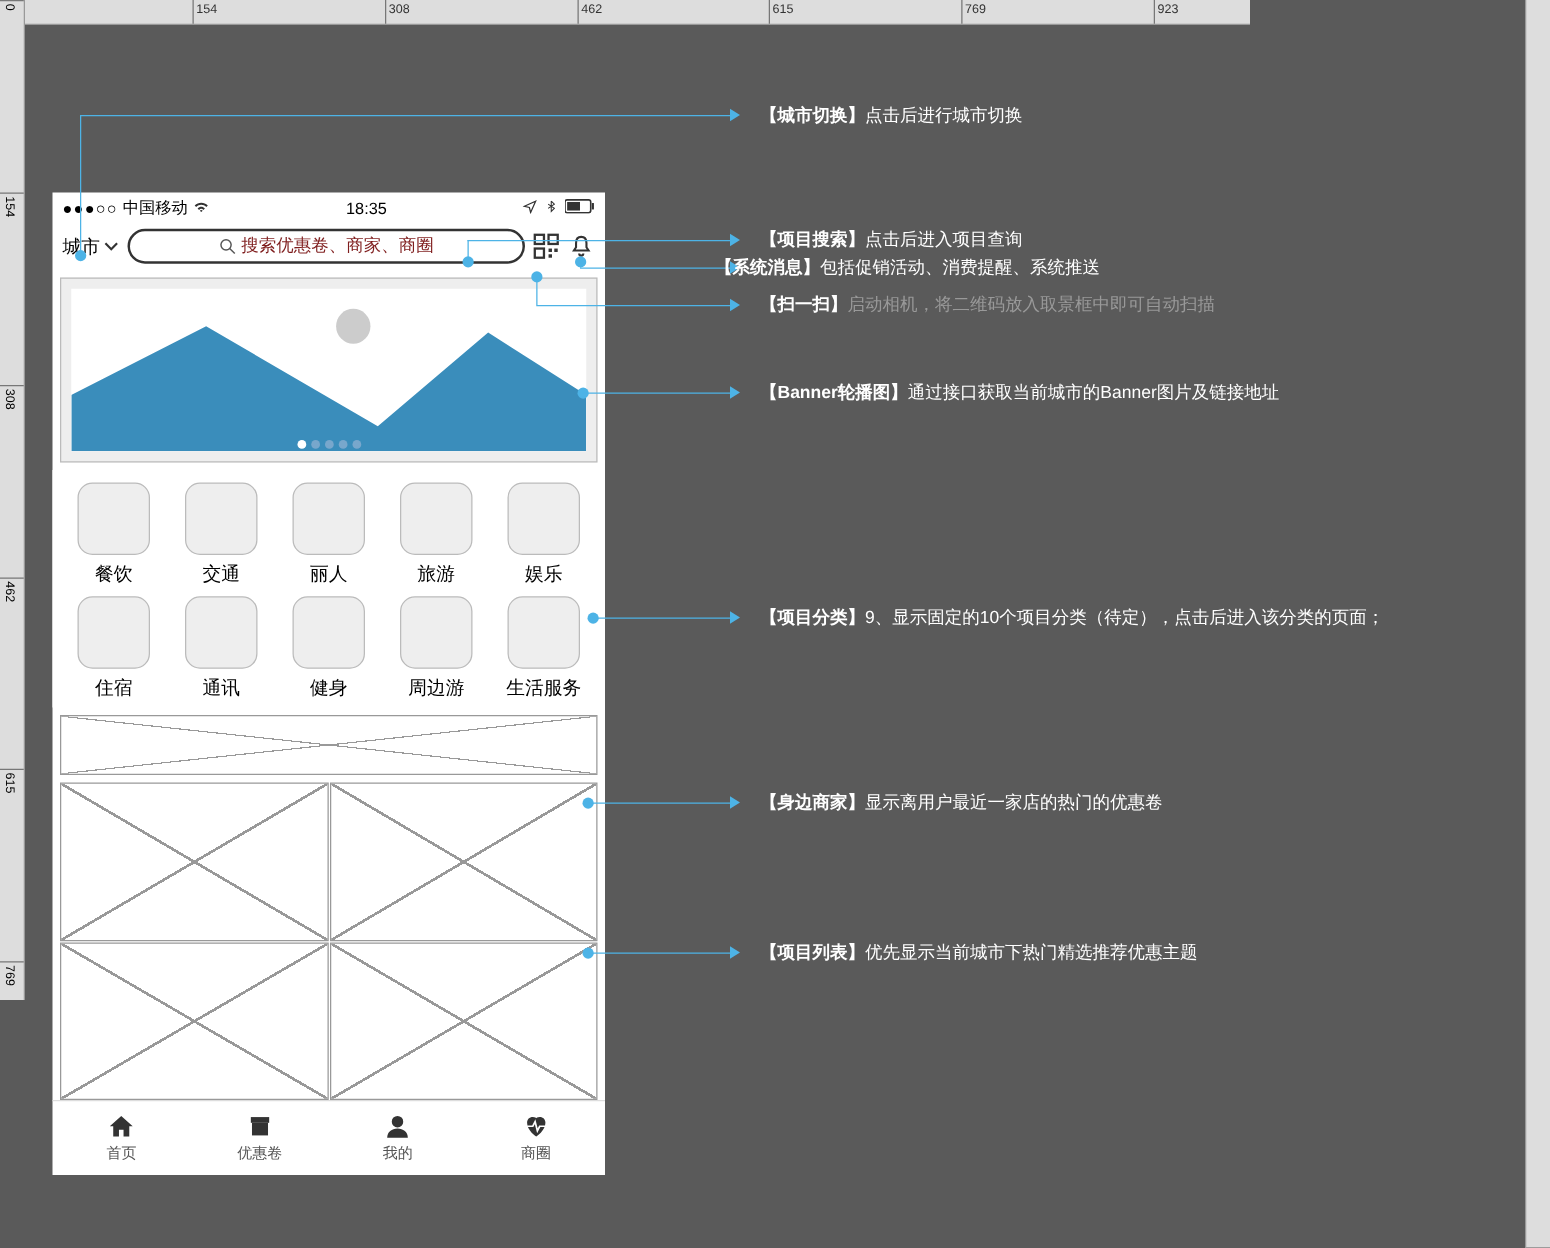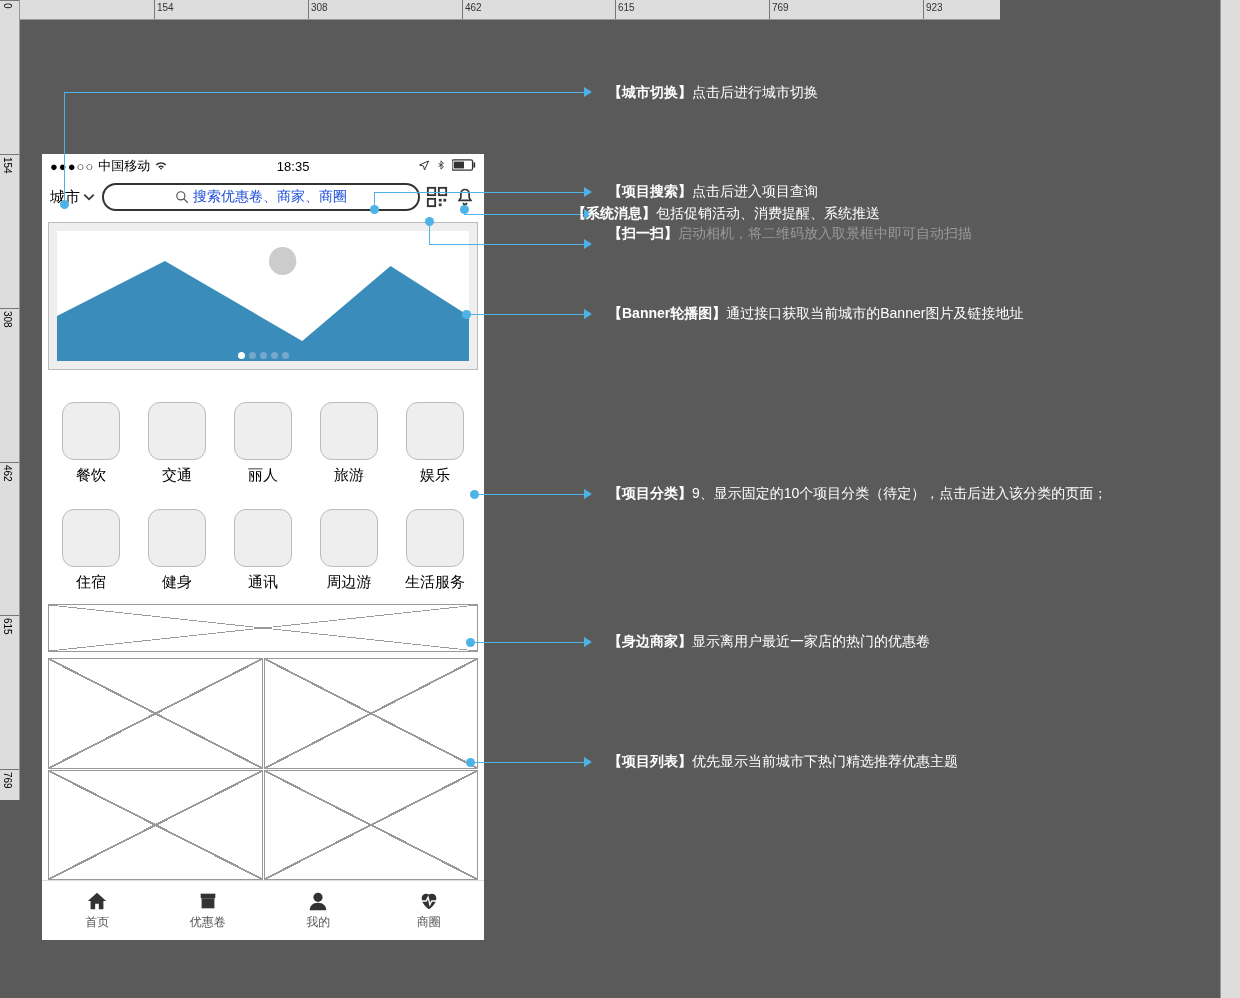--- a/index.html
+++ b/index.html
@@ -88,21 +88,21 @@
 }
 .chev-down {width:14px; height:14px;}
 .search-box {
   flex:1;
   height:28px;
   border:2px solid #333;
   border-radius:14px;
   display:flex; align-items:center; justify-content:center;
   gap:4px;
   font-size:14px;
-  color:#1d4ed8;
+  color:#7f1d1d;
 }
 .search-box svg {width:14px; height:14px; fill:#555;}
 .qr-icon, .bell-icon {
   width:22px; height:22px;
   display:flex; align-items:center; justify-content:center;
 }
 
 .banner {
   margin:6px;
   border:1px solid #bbb;
@@ -129,21 +129,20 @@
 .cat-grid {
   display:grid;
   grid-template-columns:repeat(5,1fr);
   padding:10px 6px 6px;
   background:#fff;
   gap:8px 0;
 }
 .cat-item {
   display:flex; flex-direction:column; align-items:center;
   gap:6px;
-  margin-top:16px;
 }
 .cat-tile {
   width:58px; height:58px;
   background:#eee;
   border:1px solid #bbb;
   border-radius:12px;
 }
 .cat-label {font-size:15px;}
 
 .nearby-row {
@@ -369,25 +368,25 @@
     <div class="cat-item">
         <div class="cat-tile"></div>
         <div class="cat-label">娱乐</div>
       </div>
     <div class="cat-item">
         <div class="cat-tile"></div>
         <div class="cat-label">住宿</div>
       </div>
     <div class="cat-item">
         <div class="cat-tile"></div>
+        <div class="cat-label">通讯</div>
+      </div>
+    <div class="cat-item">
+        <div class="cat-tile"></div>
         <div class="cat-label">健身</div>
-      </div>
-    <div class="cat-item">
-        <div class="cat-tile"></div>
-        <div class="cat-label">通讯</div>
       </div>
     <div class="cat-item">
         <div class="cat-tile"></div>
         <div class="cat-label">周边游</div>
       </div>
     <div class="cat-item">
         <div class="cat-tile"></div>
         <div class="cat-label">生活服务</div>
       </div>
   </div>
@@ -455,21 +454,21 @@
 <div class="arrow-line" style="left:464px; top:214px; width:120px; height:1px;"></div>
 <div class="arrow-head right" style="position:absolute; left:584px; top:209px;"></div>
 <div class="annot" style="left:564px; top:205px;">
   <span class="annot-text"><b>【系统消息】</b><span>包括促销活动、消费提醒、系统推送</span></span>
 </div>
 
 <div class="annot-dot" style="position:absolute; left:425px; top:217px;"></div>
 <div class="arrow-line" style="left:429px; top:221px; width:1px; height:23px;"></div>
 <div class="arrow-line" style="left:429px; top:244px; width:155px; height:1px;"></div>
 <div class="arrow-head right" style="position:absolute; left:584px; top:239px;"></div>
-<div class="annot" style="left:600px; top:225px;">
+<div class="annot" style="left:600px; top:235px;">
   <span class="annot-text"><b>【扫一扫】</b><span class="gray">启动相机，将二维码放入取景框中即可自动扫描</span></span>
 </div>
 
 <div class="annot-dot" style="position:absolute; left:462px; top:310px;"></div>
 <div class="arrow-line" style="left:466px; top:314px; width:118px; height:1px;"></div>
 <div class="arrow-head right" style="position:absolute; left:584px; top:309px;"></div>
 <div class="annot" style="left:600px; top:305px;">
   <span class="annot-text"><b>【Banner轮播图】</b><span>通过接口获取当前城市的Banner图片及链接地址</span></span>
 </div>
 

